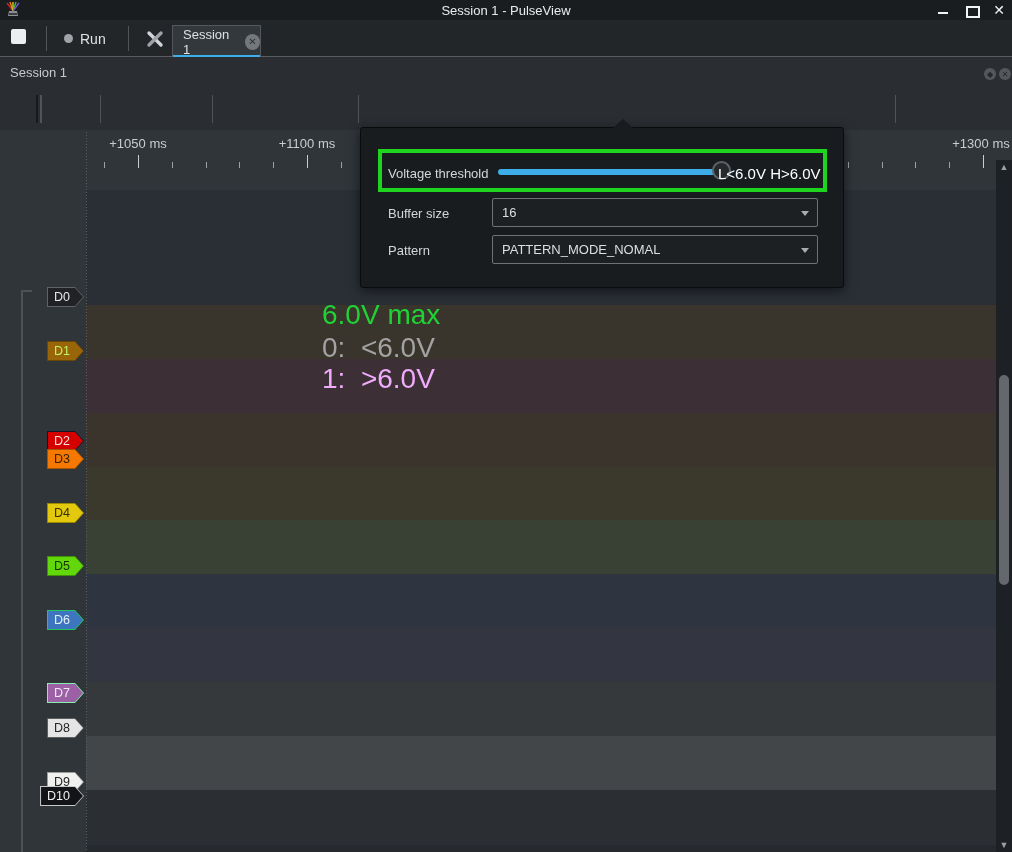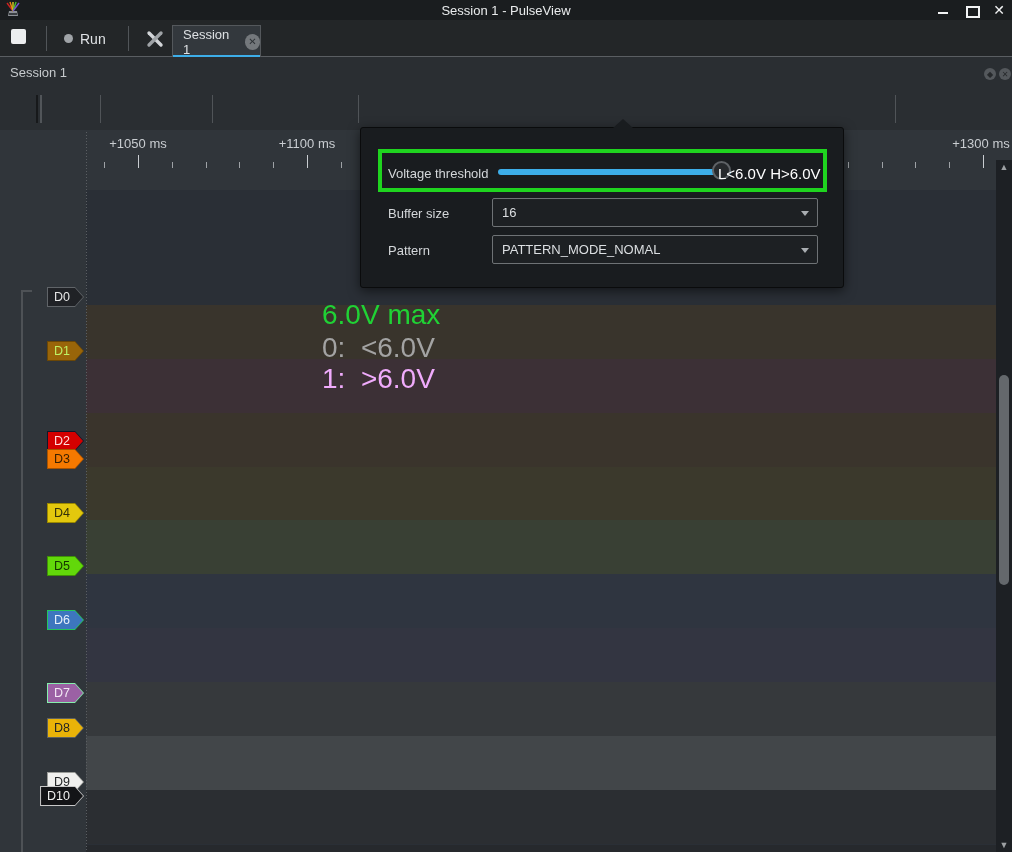--- a/index.html
+++ b/index.html
@@ -306,21 +306,21 @@
       <div class="flag" style="top: 426px; background: rgb(63, 146, 6);">
         <div class="flag-in" style="background: rgb(98, 216, 10); color: rgb(20, 51, 0);">D5</div>
       </div>
       <div class="flag" style="top: 480px; background: #22c55e;">
         <div class="flag-in" style="background: rgb(61, 118, 190); color: rgb(232, 240, 250);">D6</div>
       </div>
       <div class="flag" style="top: 553px; background: #86efac;">
         <div class="flag-in" style="background: rgb(155, 97, 164); color: rgb(242, 232, 244);">D7</div>
       </div>
       <div class="flag" style="top: 588px; background: rgb(95, 97, 94);">
-        <div class="flag-in" style="background: #eab308; color: rgb(34, 36, 38);">D8</div>
+        <div class="flag-in" style="background: #e5e5e5; color: rgb(34, 36, 38);">D8</div>
       </div>
       <div class="flag" style="top: 642px; background: rgb(154, 156, 152);">
         <div class="flag-in" style="background: rgb(240, 240, 238); color: rgb(34, 36, 38);">D9</div>
       </div>
       <div class="flag" style="top: 656px; background: rgb(201, 201, 201); text-align: center;">
         <div class="flag-in" style="background: rgb(19, 20, 23); color: rgb(240, 240, 240);">D10</div>
       </div>
     </div>
   <div id="annotation">
       <div class="ann-line" style="top: 169px; color: rgb(32, 210, 53);">6.0V max</div>

